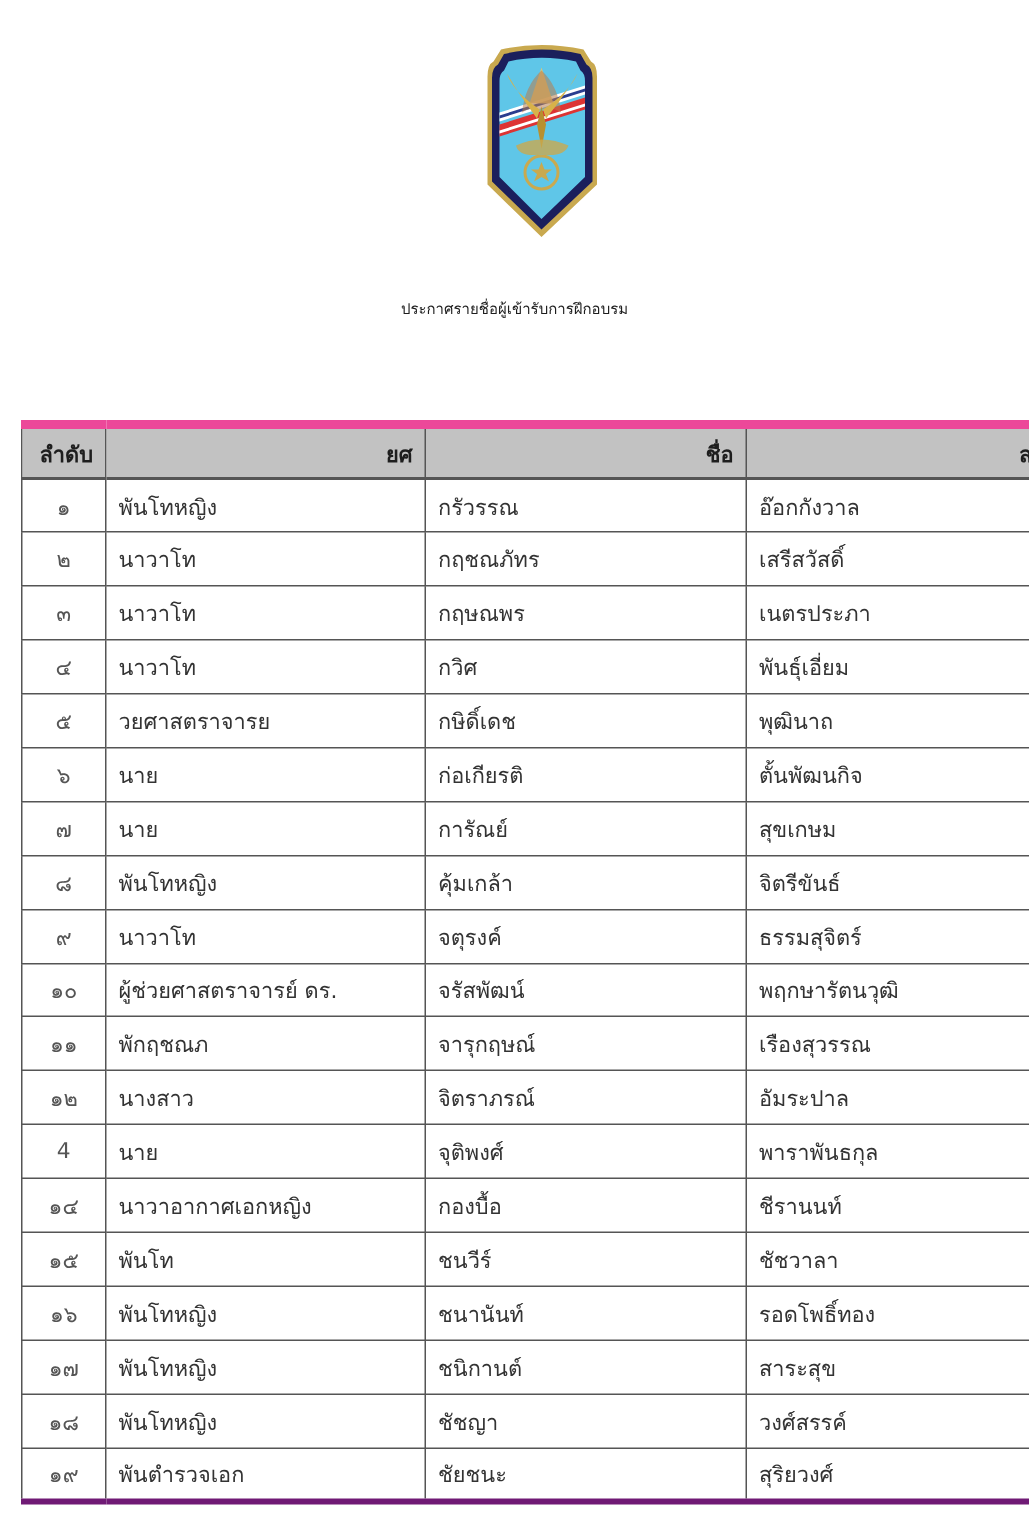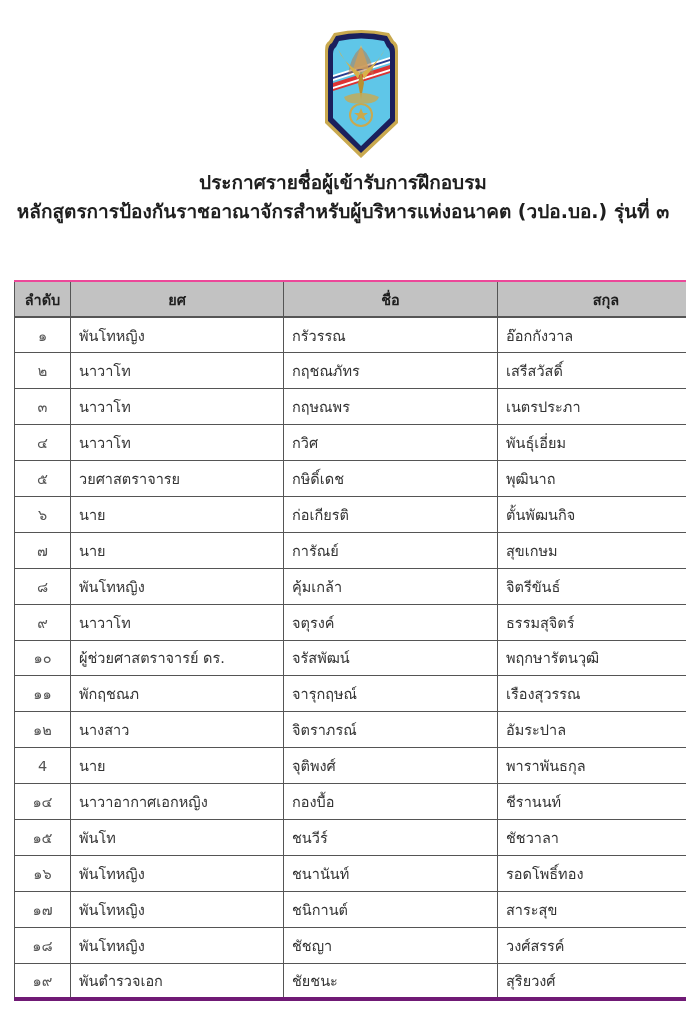--- a/index.html
+++ b/index.html
@@ -9,36 +9,37 @@
       font-family: "DejaVu Sans", "Liberation Sans", sans-serif;
       color: #2a2a2a;
     }
     .emblem {
       position: absolute; left: 324px; top: 27px; width: 75px; height: 132px;
     }
     .titles {
       position: absolute; left: 0; top: 168px; width: 686px; text-align: center;
     }
     .title-line {
-      font-weight: bold; font-size: 19px; line-height: 29px; color: #1e1e1e;
+      font-weight: normal; font-size: 10px; line-height: 29px; color: #1e1e1e;
       white-space: nowrap;
+      margin-top: 24px;
     }
     .table-wrap {
       position: absolute; left: 14px; top: 280px; width: 700px;
     }
     table {
       border-collapse: collapse; table-layout: fixed; width: 700px;
     }
     th, td {
       border: 1px solid #555; padding: 0 8px; height: 35.9px; box-sizing: border-box;
       font-size: 14.5px; white-space: nowrap; overflow: hidden;
     }
     th {
-      background: #c2c2c2; font-weight: bold; text-align: center; color: #1e1e1e;
-      height: 36px; border-top: 2px solid #ec4899; border-bottom: 2px solid #555;
+      background: #c2c2c2; font-weight: bold; text-align: right; color: #1e1e1e;
+      height: 36px; border-top: 6px solid #ec4899; border-bottom: 2px solid #555;
     }
     td { color: #333; }
     td.num { text-align: center; color: #555; }
     col.c1 { width: 56px; }
     col.c2 { width: 213px; }
     col.c3 { width: 214px; }
     col.c4 { width: 217px; }
     tbody tr:last-child td { border-bottom: 4px solid #701a75; }
   </style>
 </head>
@@ -61,21 +62,20 @@
     <path d="M38 46 Q56 34 61 22 Q53 36 40 52 Z" fill="#d8b24a"></path>
     <path d="M37 44 L40 56 L37 72 L34 56 Z" fill="#b8902f"></path>
     <path d="M20 70 Q37 62 55 70 Q52 78 37 76 Q22 78 20 70 Z" fill="#c9a94f" opacity="0.8"></path>
     <circle cx="37" cy="88" r="11" fill="none" stroke="#c9a94f" stroke-width="2"></circle>
     <path d="M37 81 L39 86 L44 86 L40 89 L42 94 L37 91 L32 94 L34 89 L30 86 L35 86 Z" fill="#c9a94f"></path>
   </svg>
 </div>
 
 <div class="titles">
   <div class="title-line">ประกาศรายชื่อผู้เข้ารับการฝึกอบรม</div>
-  <div class="title-line">หลักสูตรการป้องกันราชอาณาจักรสำหรับผู้บริหารแห่งอนาคต (วปอ.บอ.) รุ่นที่ ๓</div>
 </div>
 
 <div class="table-wrap">
   <table>
     <colgroup>
         <col class="c1">
         <col class="c2">
         <col class="c3">
         <col class="c4">
       </colgroup>

